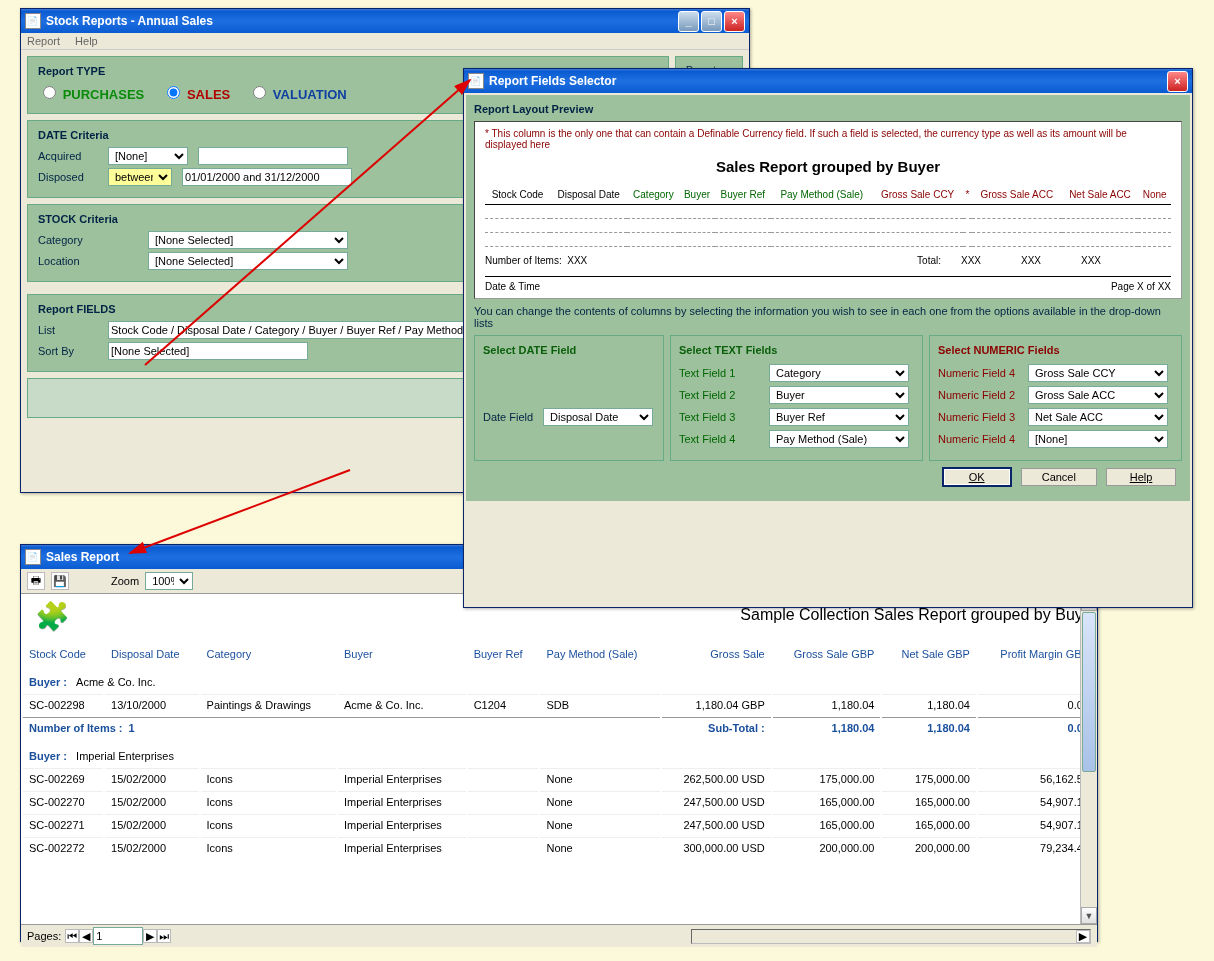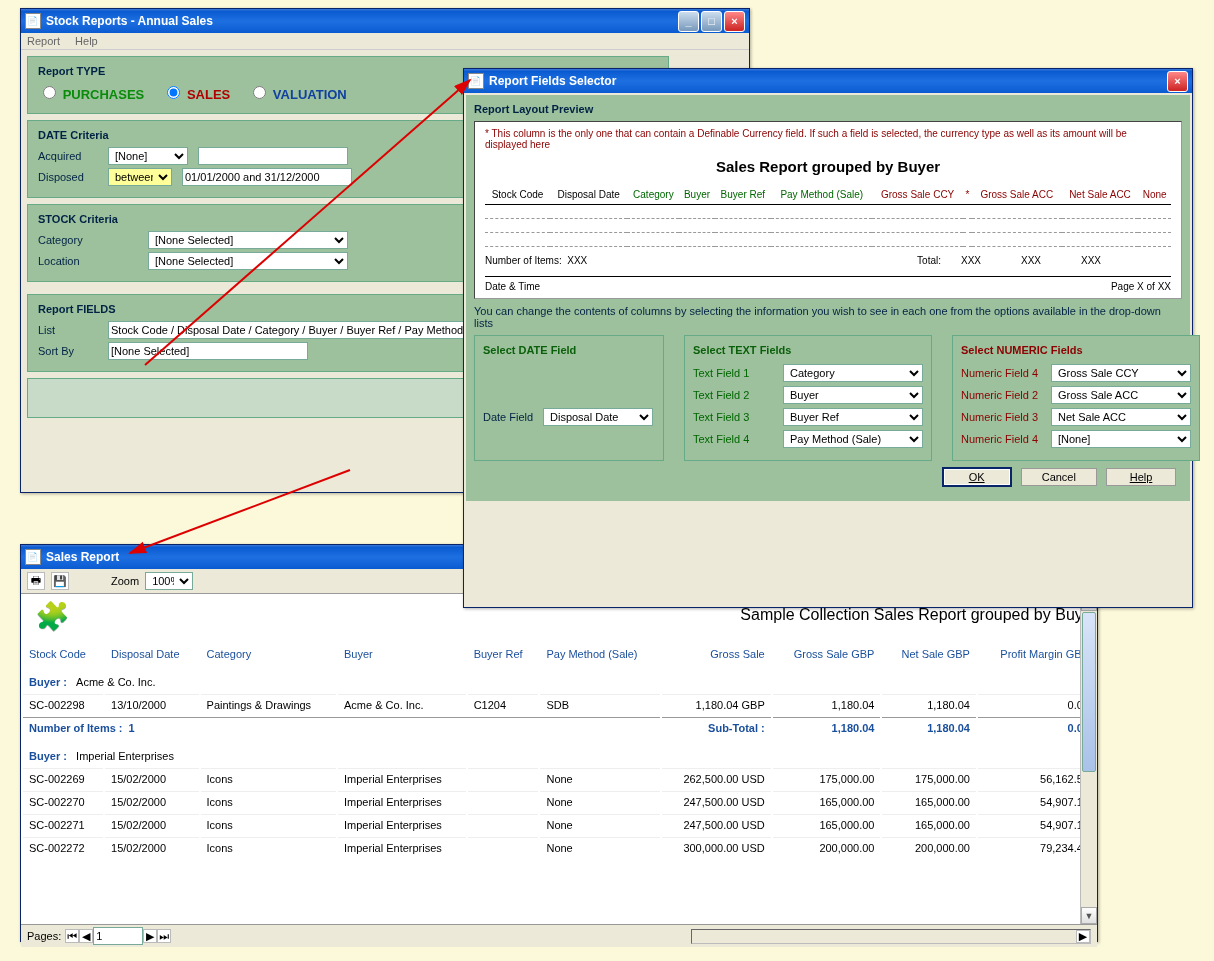--- a/index.html
+++ b/index.html
@@ -71,21 +71,21 @@
     <span>Stock Reports - Annual Sales</span>
     <span class="spacer"></span>
     <span class="winbtn">_</span>
     <span class="winbtn">□</span>
     <span class="winbtn close">×</span>
   </div>
   <div class="menubar">
     <span>Report</span>
     <span>Help</span>
   </div>
-  <div style="display:flex;align-items:flex-end;">
+  <div style="display:flex;">
     <div style="flex:1;">
       <div class="panel" style="margin-right:0;">
         <div class="panel-title">Report TYPE</div>
         <div class="row">
           <label style="color:#0a8b0a;font-weight:bold;font-size:13px;margin-right:18px;"><input type="radio" style=""> <span>PURCHASES</span></label>
           <label style="color:#b00000;font-weight:bold;font-size:13px;margin-right:18px;"><input type="radio" checked="" style=""> <span>SALES</span></label>
           <label style="color:#1040a0;font-weight:bold;font-size:13px;"><input type="radio" style=""> <span>VALUATION</span></label>
         </div>
       </div>
       <div class="panel" style="margin-right:0;">
@@ -322,21 +322,21 @@
         <span style="width:60px;text-align:center">XXX</span>
         <span style="width:50px"></span>
       </div>
       <div style="border-top:1px solid #000;margin-top:10px;padding-top:4px;display:flex;font-size:10px;">
         <span>Date &amp; Time</span>
         <span style="flex:1"></span>
         <span>Page X of XX</span>
       </div>
     </div>
     <div style="font-size:11px;color:#024;margin:6px 0;">You can change the contents of columns by selecting the information you wish to see in each one from the options available in the drop-down lists</div>
-    <div style="display:flex; gap:20px;">
+    <div style="display:flex; gap:6px;">
       <div class="section-box" style="flex:0 0 190px">
         <div class="section-title">Select DATE Field</div>
         <div style="height:40px"></div>
         <div class="frow">
             <span class="flbl" style="width:60px;color:#024">Date Field</span>
           <select style="width:110px"><option>Disposal Date</option></select>
           </div>
       </div>
       <div class="section-box">
         <div class="section-title">Select TEXT Fields</div>

